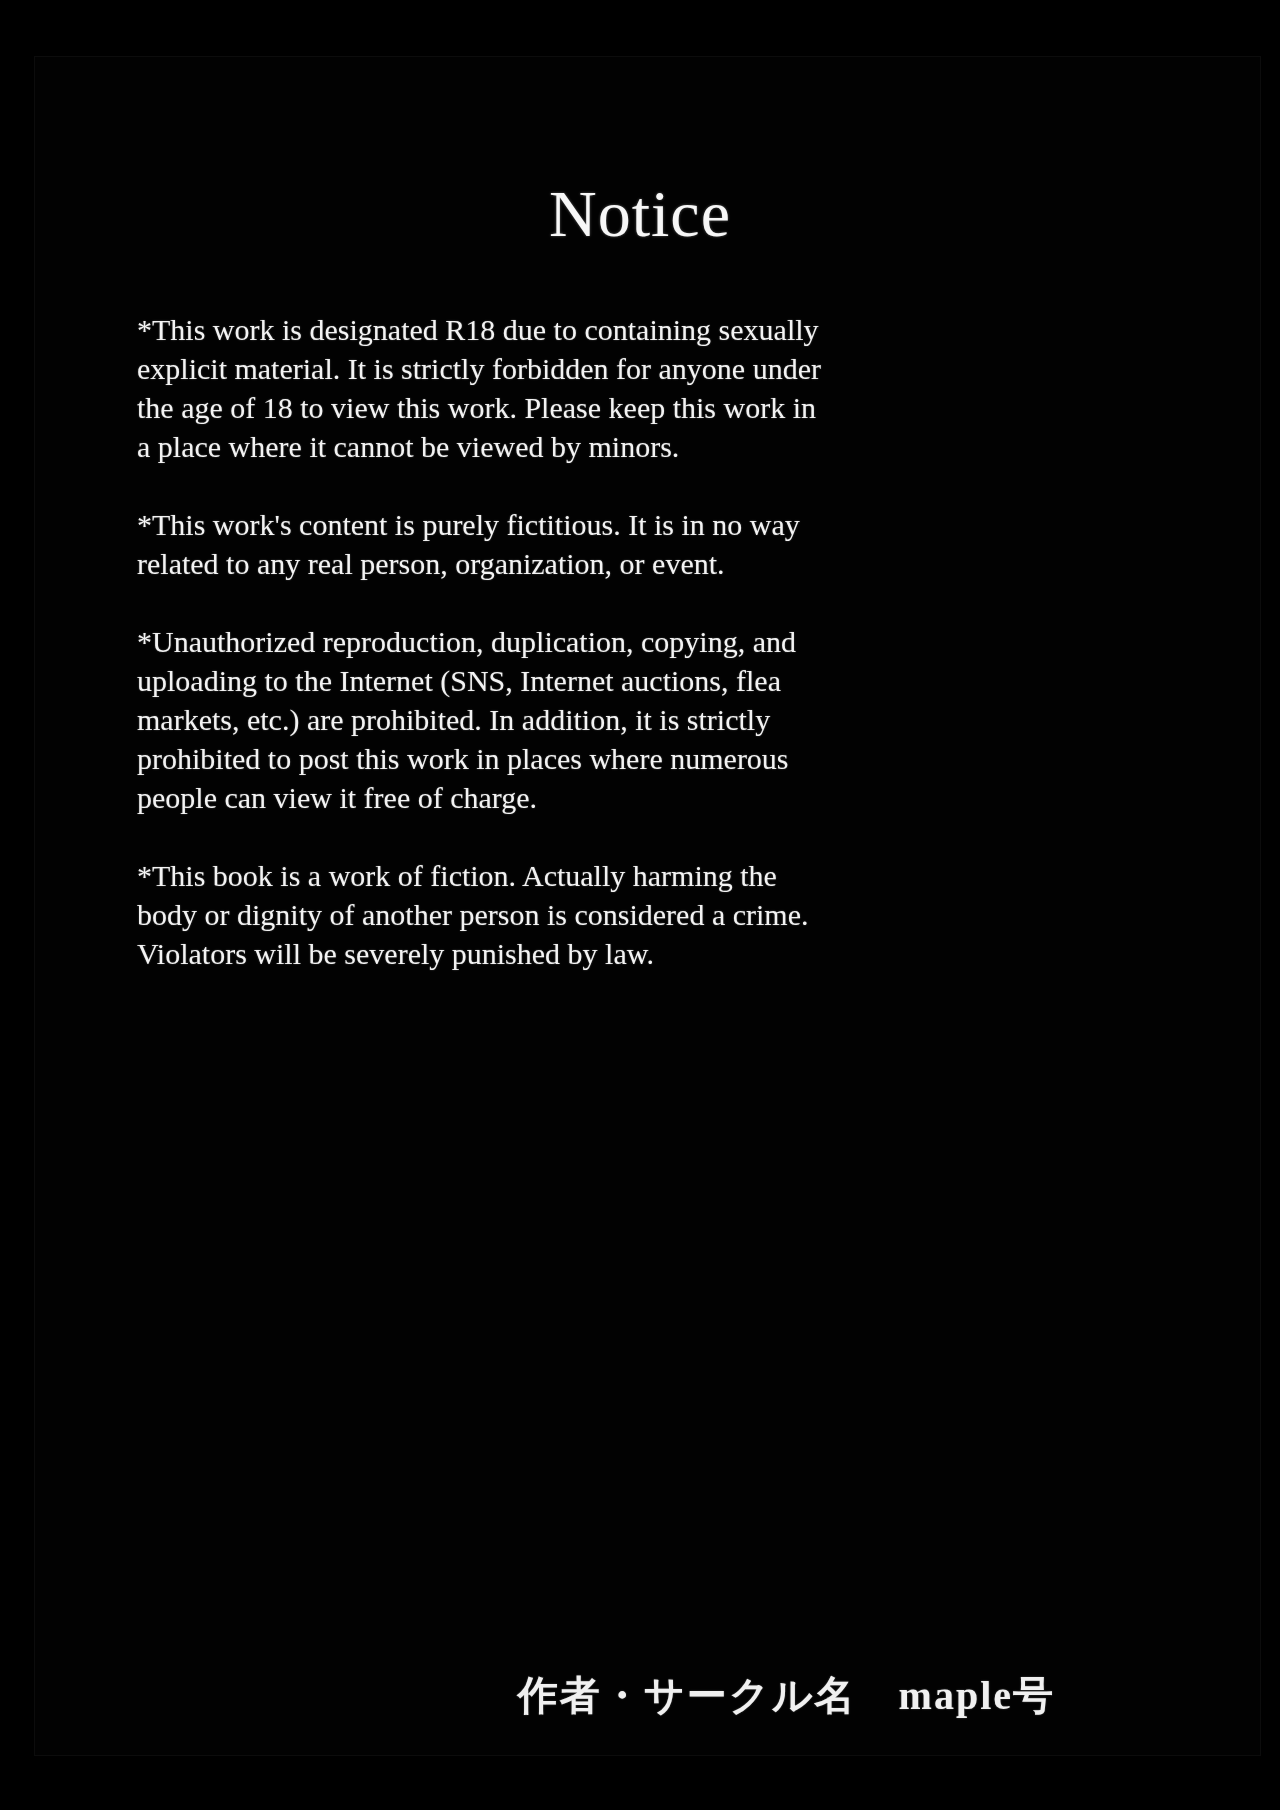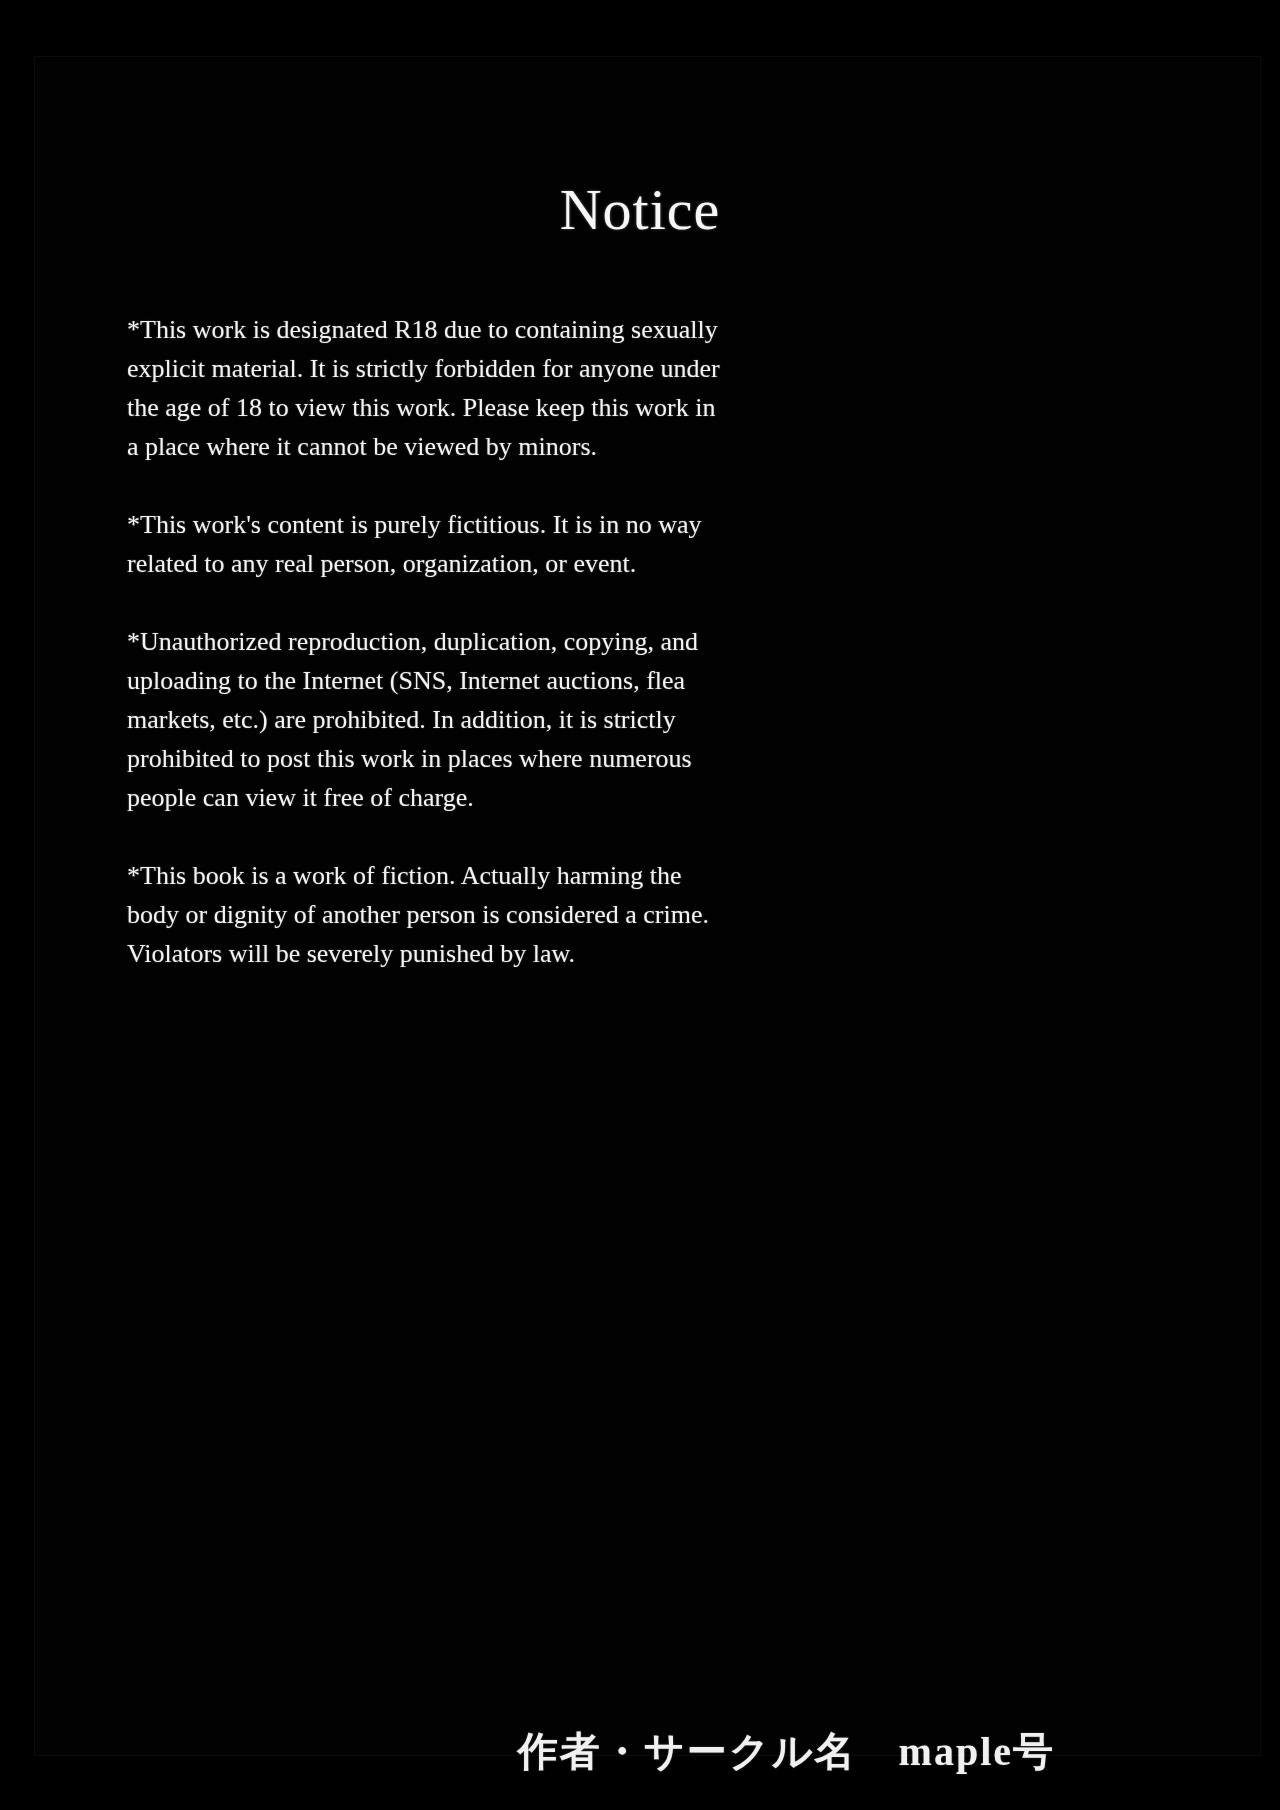--- a/index.html
+++ b/index.html
@@ -24,45 +24,45 @@
     background: #020202;
     border: 1px solid rgba(255,255,255,0.045);
     box-sizing: border-box;
   }
   .title {
     position: absolute;
     left: 0;
     top: 178px;
     width: 1280px;
     text-align: center;
-    font-size: 58px;
+    font-size: 66px;
     line-height: 1.1;
     font-weight: 400;
     color: #f7f7f7;
     letter-spacing: 1px;
     text-shadow: 0 0 3px rgba(255,255,255,0.35);
   }
   .body-text {
     position: absolute;
-    left: 127px;
+    left: 137px;
     top: 310px;
     width: 900px;
     color: #f3f3f3;
-    font-size: 26px;
+    font-size: 30px;
     line-height: 39px;
     text-shadow: 0 0 2px rgba(255,255,255,0.3);
   }
   .body-text p {
     margin: 0 0 39px 0;
     white-space: pre-line;
   }
   .footer-credit {
     position: absolute;
     left: 0;
-    top: 1724px;
+    top: 1668px;
     width: 1055px;
     text-align: right;
     color: #f0f0f0;
     font-size: 40px;
     font-weight: bold;
     letter-spacing: 2px;
     text-shadow: 0 0 2px rgba(255,255,255,0.3);
   }
 </style>
 </head>

